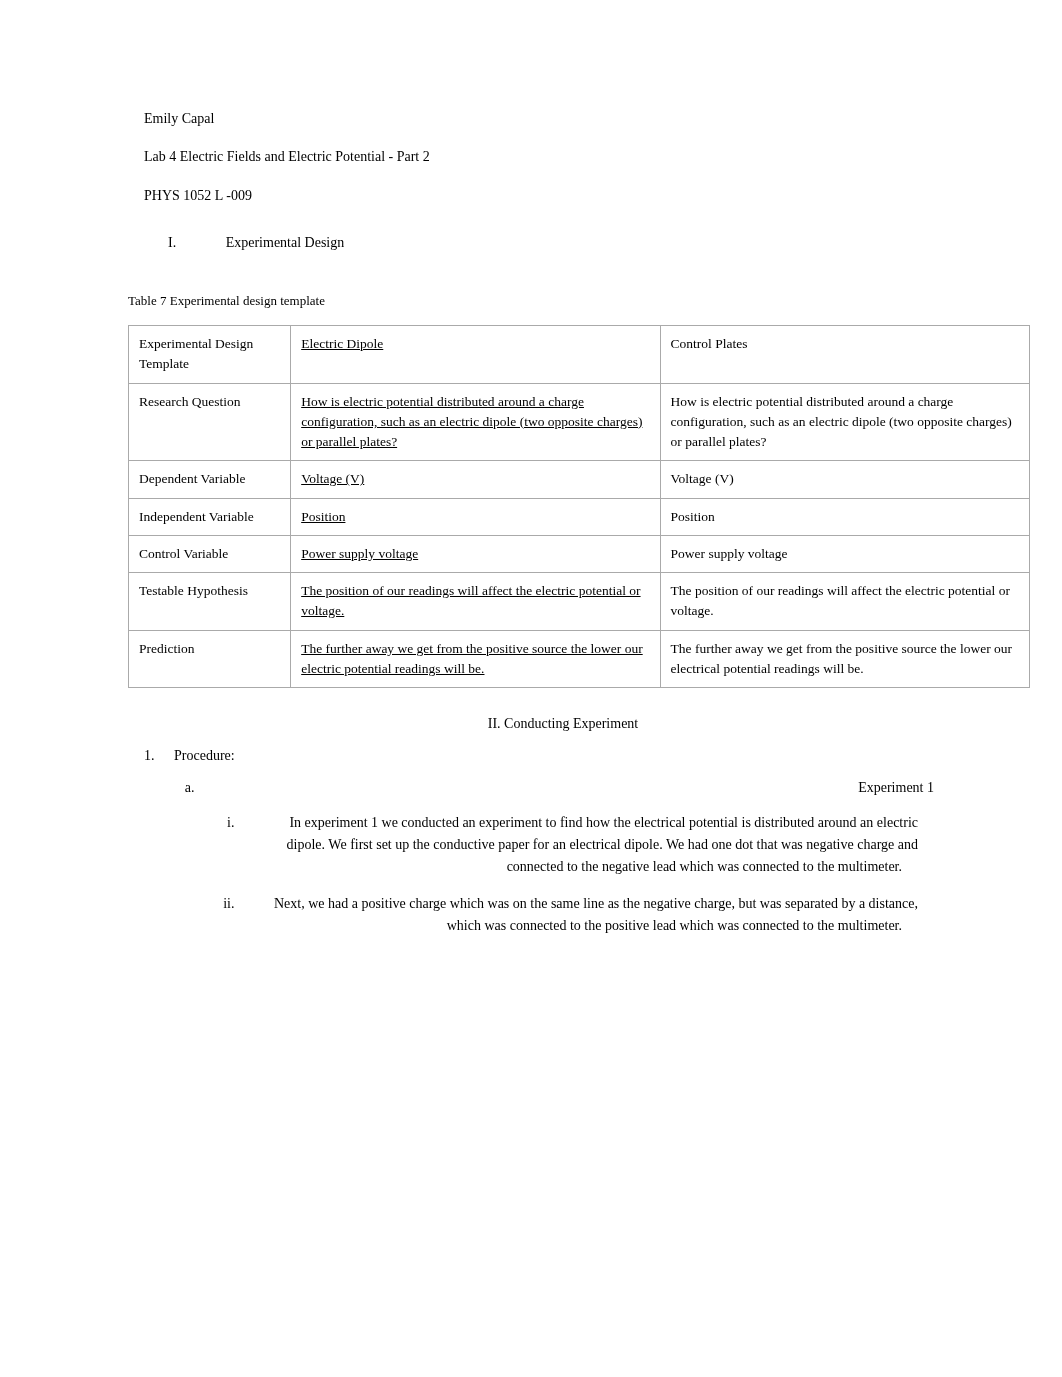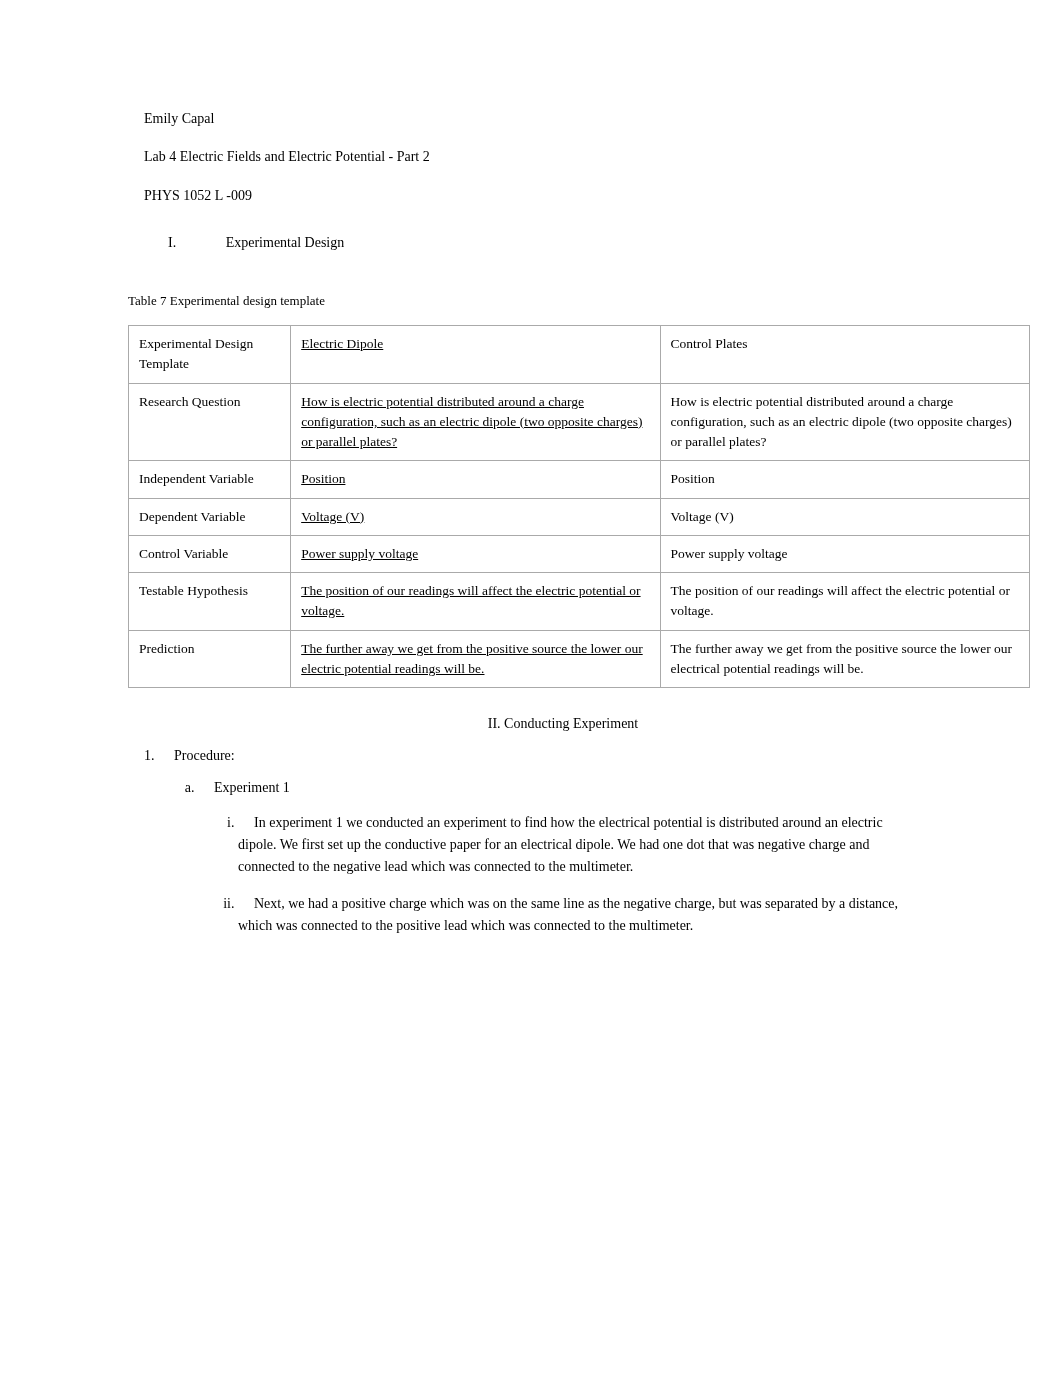--- a/index.html
+++ b/index.html
@@ -59,20 +59,21 @@
     .procedure-list {
       margin-left: 30px;
       list-style-type: decimal;
     }
     .procedure-list li {
       margin-bottom: 6px;
     }
     .sub-list-a {
       margin-left: 24px;
       list-style-type: lower-alpha;
+      text-align: right;
     }
     .sub-list-a li {
       margin-bottom: 4px;
     }
     .sub-list-i {
       margin-left: 24px;
       list-style-type: lower-roman;
     }
     .sub-list-i li {
       margin-bottom: 8px;
@@ -111,28 +112,28 @@
       <td>Control Plates</td>
     </tr>
   </thead>
   <tbody>
     <tr>
       <td>Research Question</td>
       <td>How is electric potential distributed around a charge configuration, such as an electric dipole (two opposite charges) or parallel plates?</td>
       <td>How is electric potential distributed around a charge configuration, such as an electric dipole (two opposite charges) or parallel plates?</td>
     </tr>
     <tr>
+      <td>Dependent Variable</td>
+      <td>Voltage (V)</td>
+      <td>Voltage (V)</td>
+    </tr>
+    <tr>
       <td>Independent Variable</td>
       <td>Position</td>
       <td>Position</td>
-    </tr>
-    <tr>
-      <td>Dependent Variable</td>
-      <td>Voltage (V)</td>
-      <td>Voltage (V)</td>
     </tr>
     <tr>
       <td>Control Variable</td>
       <td>Power supply voltage</td>
       <td>Power supply voltage</td>
     </tr>
     <tr>
       <td>Testable Hypothesis</td>
       <td>The position of our readings will affect the electric potential or voltage.</td>
       <td>The position of our readings will affect the electric potential or voltage.</td>

